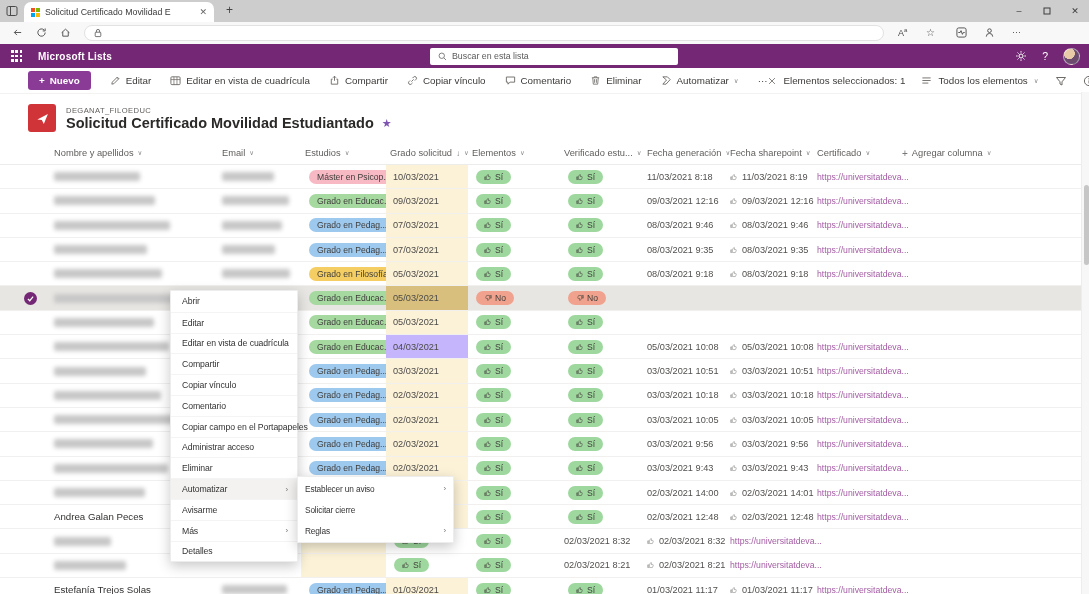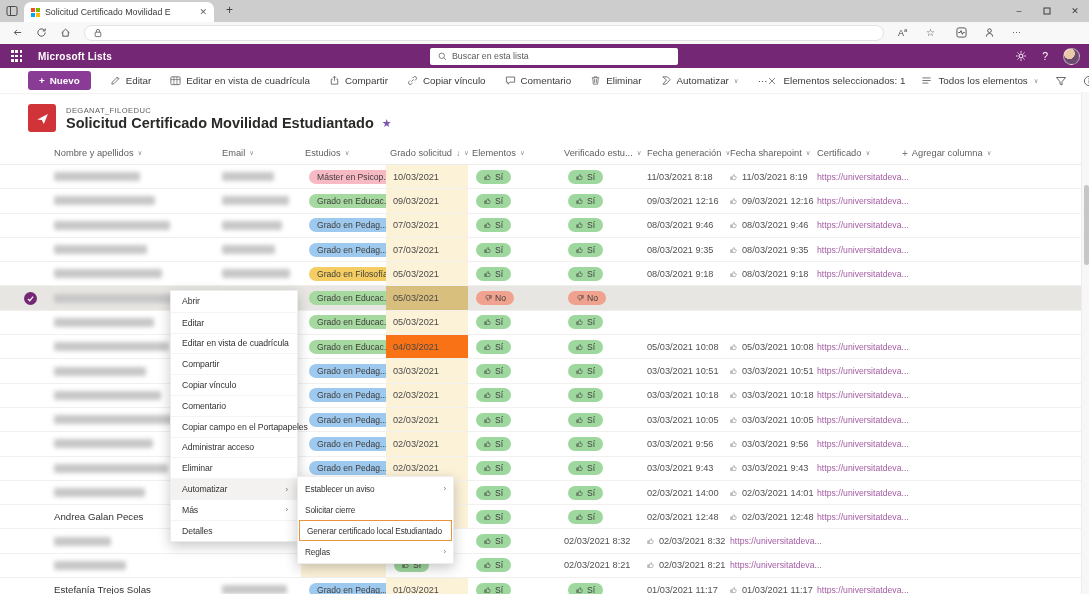--- a/index.html
+++ b/index.html
@@ -594,21 +594,21 @@
       <div class="cell">
         <div class="blur" style="width:115px"></div>
       </div>
       <div class="cell">
         <div class="blur" style="width:69px"></div>
       </div>
       <div class="cell">
         <span class="pill" style="background:#a5d9a0">Grado en Educac...</span>
       </div>
       <div class="cell" style="padding:0">
-        <div class="ylw" style="background:#f97316">04/03/2021</div>
+        <div class="ylw" style="background:#c4b5fd">04/03/2021</div>
       </div>
       <div class="cell">
         <span class="pill" style="background:#9fd89f"><svg width="8" height="8" viewBox="0 0 12 12">
             <path d="M1 5.8h1.7v4H1zM3.3 9.3c.2.3.5.5.9.5h3.4c.5 0 .9-.3 1-.8l.8-2.7c.1-.5-.25-1-.8-1H6.3l.5-2.1c.1-.5-.2-.9-.7-1-.3 0-.6.1-.7.4L3.3 5.8z" fill="none" stroke="#4a4a44" stroke-width=".9" stroke-linejoin="round"></path>
           </svg>Sí</span>
       </div>
       <div class="cell">
         <span class="pill" style="background:#9fd89f"><svg width="8" height="8" viewBox="0 0 12 12">
             <path d="M1 5.8h1.7v4H1zM3.3 9.3c.2.3.5.5.9.5h3.4c.5 0 .9-.3 1-.8l.8-2.7c.1-.5-.25-1-.8-1H6.3l.5-2.1c.1-.5-.2-.9-.7-1-.3 0-.6.1-.7.4L3.3 5.8z" fill="none" stroke="#4a4a44" stroke-width=".9" stroke-linejoin="round"></path>
           </svg>Sí</span>
@@ -1010,37 +1010,37 @@
       <span>Administrar acceso</span>
     </div>
     <div class="mi">
       <span>Eliminar</span>
     </div>
     <div class="mi hl">
       <span>Automatizar</span>
       <span class="mch">›</span>
     </div>
     <div class="mi">
+      <span>Avisarme</span>
+    </div>
+    <div class="mi">
       <span>Más</span>
       <span class="mch">›</span>
     </div>
     <div class="mi">
       <span>Detalles</span>
     </div>
   </div>
 <div class="submenu" id="submenu">
     <div class="mi">
       <span>Establecer un aviso</span>
       <span class="mch">›</span>
     </div>
     <div class="mi">
       <span>Solicitar cierre</span>
-    </div>
-    <div class="mi outl">
-      <span>Generar certificado local Estudiantado</span>
     </div>
     <div class="mi">
       <span>Reglas</span>
       <span class="mch">›</span>
     </div>
   </div>
 
 <div class="vscroll">
     <div class="vthumb"></div>
   </div>

